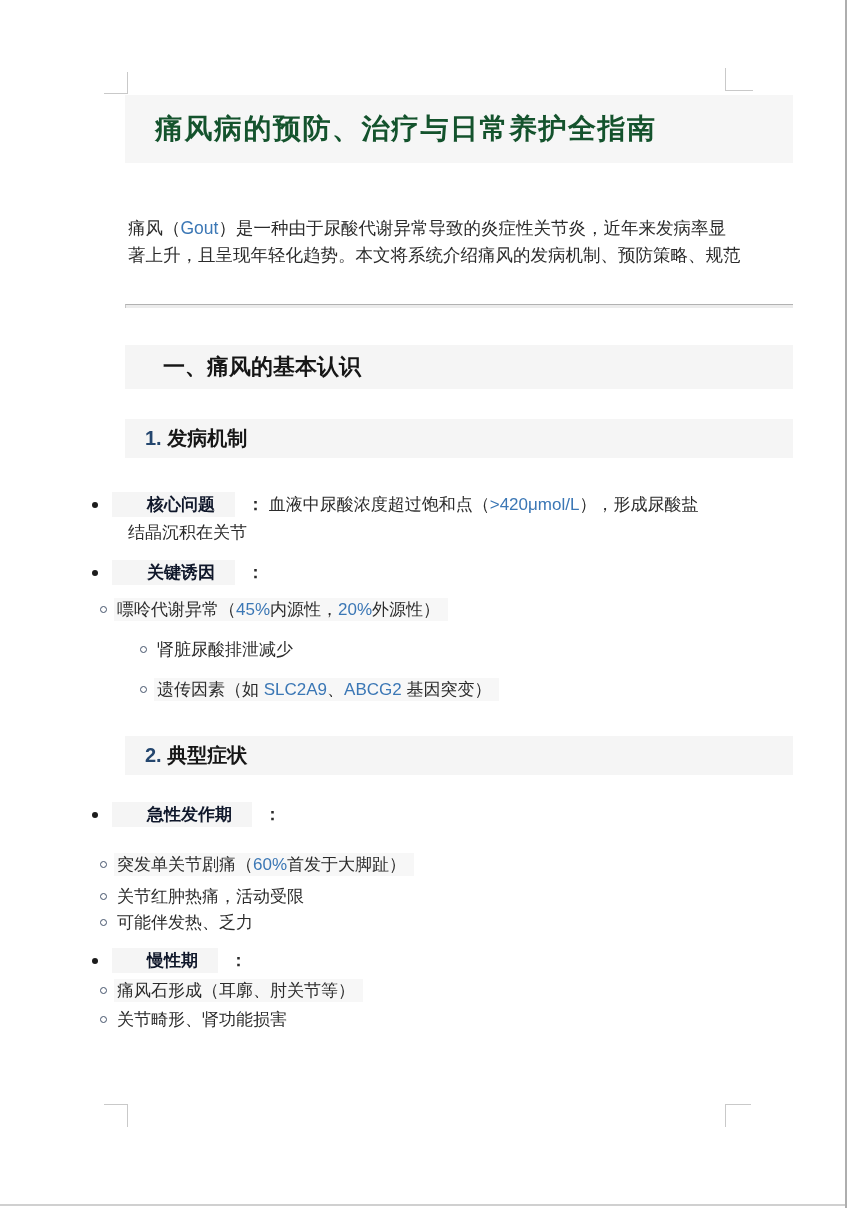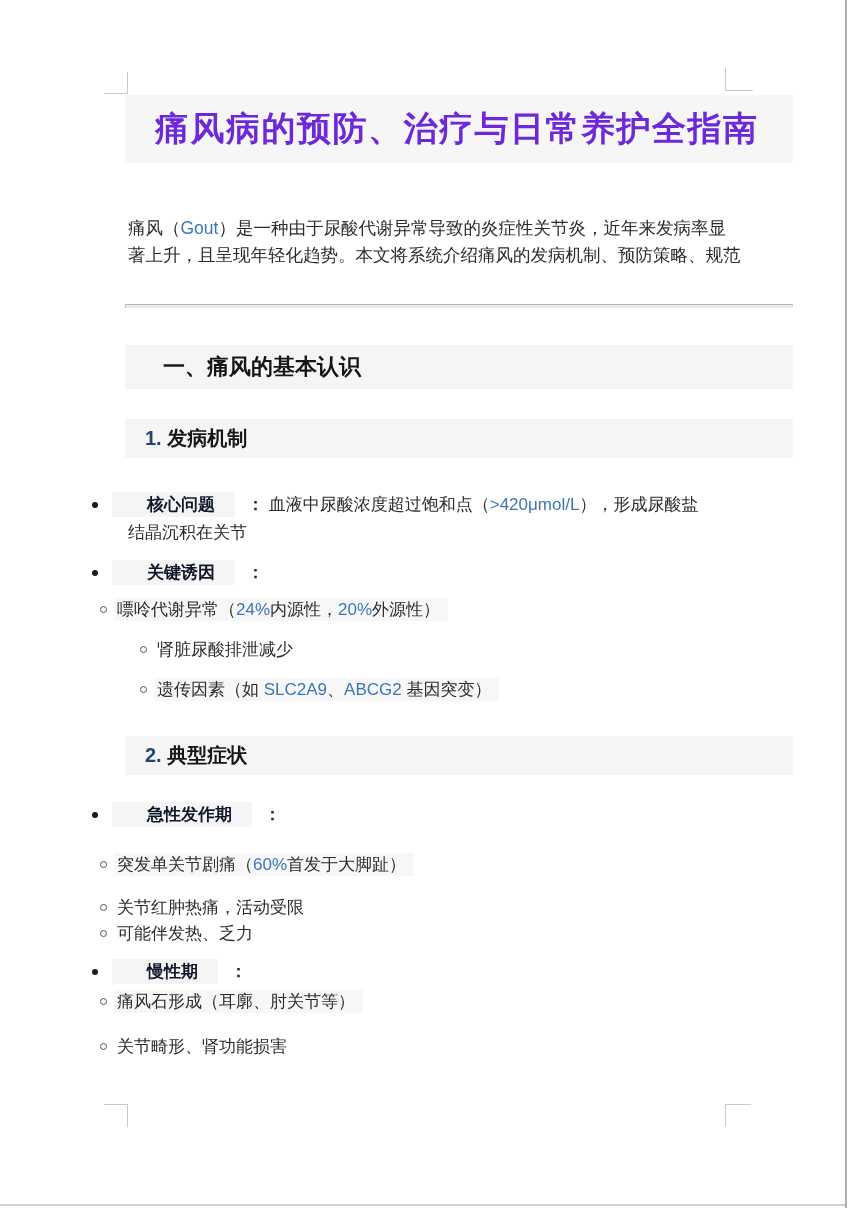--- a/index.html
+++ b/index.html
@@ -26,21 +26,21 @@
   .h1-badge{color:#a9a9a9;font-size:14px;line-height:16px;font-weight:400;cursor:pointer;}
   .drag-handle{display:inline-grid;grid-template-columns:repeat(2,4px);grid-auto-rows:4px;gap:4px 4px;margin-top:2px;cursor:grab;}
   .drag-handle i{width:3.5px;height:3.5px;background:#7f7f7f;border-radius:50%;}
 
   
   .content{position:absolute;left:125px;top:95px;width:668px;color:#2b2b2b;}
 
   h1.doc-title{
     margin:0;background:#f6f6f6;height:68px;line-height:68px;
     font-family:"Liberation Serif","DejaVu Serif",serif;
-    font-size:34px;font-weight:bold;color:#6d28d9;
+    font-size:28px;font-weight:bold;color:#14532d;
     padding-left:30px;letter-spacing:1.5px;white-space:nowrap;
   }
   .intro{margin:52px 0 4px 3px;font-size:17.5px;line-height:27px;color:#2b2b2b;}
   .intro .line{display:block;}
 
   .hr-divider{margin-top:35px;height:3px;background:#ececec;border-top:1px solid #b2b2b2;border-left:1px solid #c6c6c6;}
 
   h2.sec{margin:37px 0 0 0;background:#f5f5f5;font-size:22px;font-weight:bold;color:#161616;padding:7px 0 7px 38px;}
   h3.sec{margin:30px 0 0 0;background:#f5f5f5;font-size:20px;font-weight:bold;color:#161616;padding:6px 0 6px 20px;}
   h3.sec.second{margin-top:34px;}
@@ -51,22 +51,22 @@
   .li1 .label{font-weight:bold;color:#0f172a;background:#f5f5f5;padding:3px 20px 3px 35px;margin-left:-16px;}
   .li1 .colon{font-weight:bold;margin-left:12px;}
   .li1.first{margin-top:33px;}
   .li1.gap{margin-top:12px;}
   .li1.gap2{margin-top:26px;}
 
   .li2{position:relative;margin-left:-8px;font-size:17px;line-height:24px;}
   .li2::before{content:'';position:absolute;left:-17px;top:8px;width:5px;height:5px;border:1.5px solid #44536b;border-radius:50%;background:#fff;}
   .li2 .hl{background:#f7f7f7;padding:2px 8px 2px 3px;margin-left:-3px;}
   .li2.m11{margin-top:11px;} .li2.m16{margin-top:16px;margin-left:32px;} .li2.m24{margin-top:24px;}
-  .li2.m12{margin-top:19px;} .li2.m2{margin-top:2px;}  .li2.m9{margin-top:4px;}
-  .li2.m5{margin-top:21px;}
+  .li2.m12{margin-top:8px;} .li2.m2{margin-top:2px;}  .li2.m9{margin-top:4px;}
+  .li2.m5{margin-top:5px;}
 
   .seg-latin{color:#3b77b5;}
   .seg-num{color:#24466e;}
 </style>
 </head>
 <body>
 
 <div class="page">
 
   <div class="corner tl"></div>
@@ -106,21 +106,21 @@
     <div class="li1 first">
       <span class="label">核心问题</span><span class="colon">：</span>
       <span><span class="seg">血液中尿酸浓度超过饱和点（</span><span class="seg seg-latin">&gt;420μmol/L</span><span class="seg">），形成尿酸盐</span><br><span class="seg">结晶沉积在关节</span></span>
     </div>
 
     <div class="li1 gap">
       <span class="label">关键诱因</span><span class="colon">：</span>
     </div>
 
     <div class="li2 m11">
-      <span class="hl"><span class="seg">嘌呤代谢异常（</span><span class="seg seg-latin">24%</span><span class="seg">内源性，</span><span class="seg seg-latin">20%</span><span class="seg">外源性）</span></span>
+      <span class="hl"><span class="seg">嘌呤代谢异常（</span><span class="seg seg-latin">45%</span><span class="seg">内源性，</span><span class="seg seg-latin">20%</span><span class="seg">外源性）</span></span>
     </div>
     <div class="li2 m16">
       <span><span class="seg">肾脏尿酸排泄减少</span></span>
     </div>
     <div class="li2 m16">
       <span class="hl"><span class="seg">遗传因素（如 </span><span class="seg seg-latin">SLC2A9</span><span class="seg">、</span><span class="seg seg-latin">ABCG2</span><span class="seg"> 基因突变）</span></span>
     </div>
 
     <h3 class="sec second"><span class="seg seg-num">2.</span><span class="seg"> 典型症状</span></h3>
 

